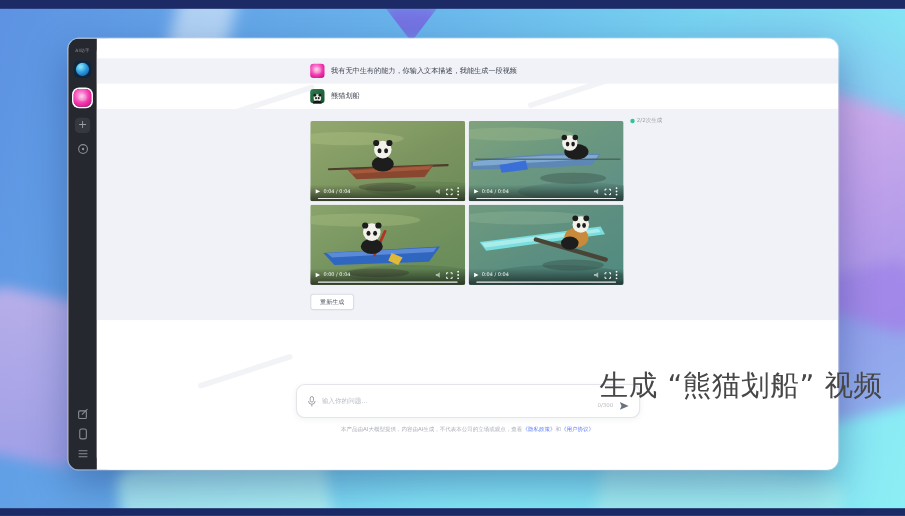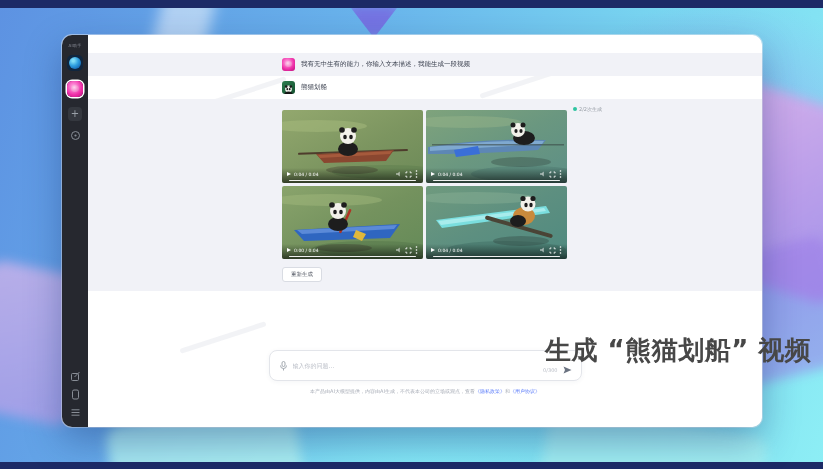--- a/index.html
+++ b/index.html
@@ -83,21 +83,21 @@
   .input-box { width:313px; height:31px; background:#fff; border:1px solid #e3e5ea; border-radius:8px;
     position:relative; display:flex; align-items:center; padding:0 9px; box-shadow:0 1px 5px rgba(40,50,80,.05); }
   .chat-input { border:none; outline:none; flex:1; margin-left:5px; font-size:6px; color:#3c4250; background:transparent; font-family:inherit; }
   .chat-input::placeholder { color:#b8bcc5; }
   .input-right { position:absolute; right:9px; bottom:6px; display:flex; align-items:center; gap:5px; }
   .count { font-size:5px; color:#b8bcc5; }
   .disclaimer { margin-top:7px; font-size:5px; color:#a8adb7; }
   .disclaimer .link { color:#5b7cfa; cursor:pointer; }
 
   
-  .caption { position:absolute; left:545px; top:333px; z-index:30; font-size:26px; font-weight:700;
+  .caption { position:absolute; left:545px; top:333px; z-index:30; font-size:26px; font-weight:400;
     color:#474747; letter-spacing:.5px; white-space:nowrap; }
 </style>
 </head>
 <body>
 
 <div class="bg"></div>
 <div class="streak-light"></div>
 <div class="cube purple-tri"></div>
 <div class="cube pink-right"></div>
 <div class="cube purple-right2"></div>

